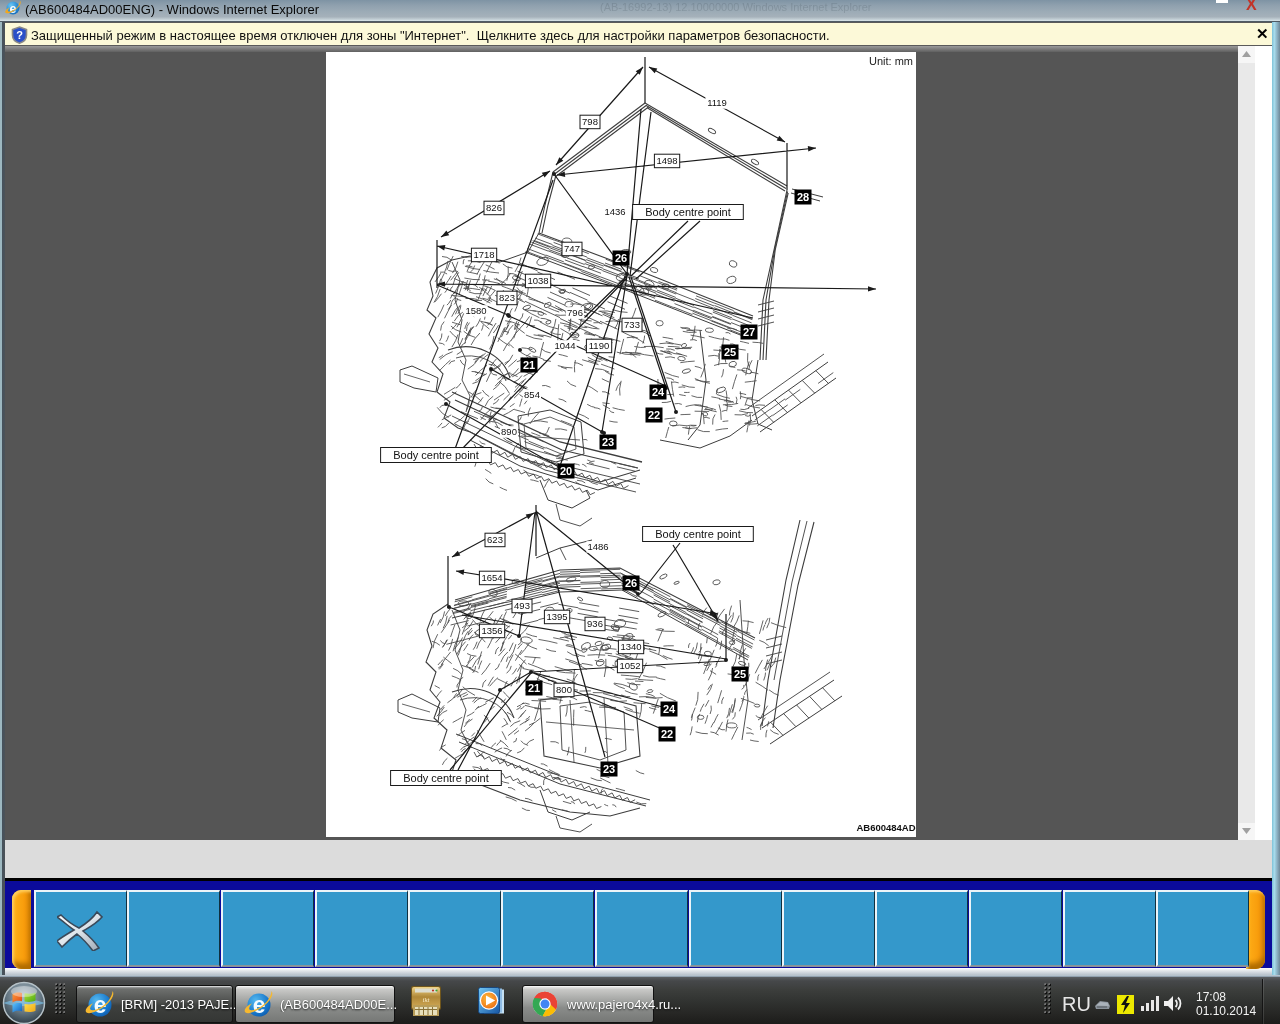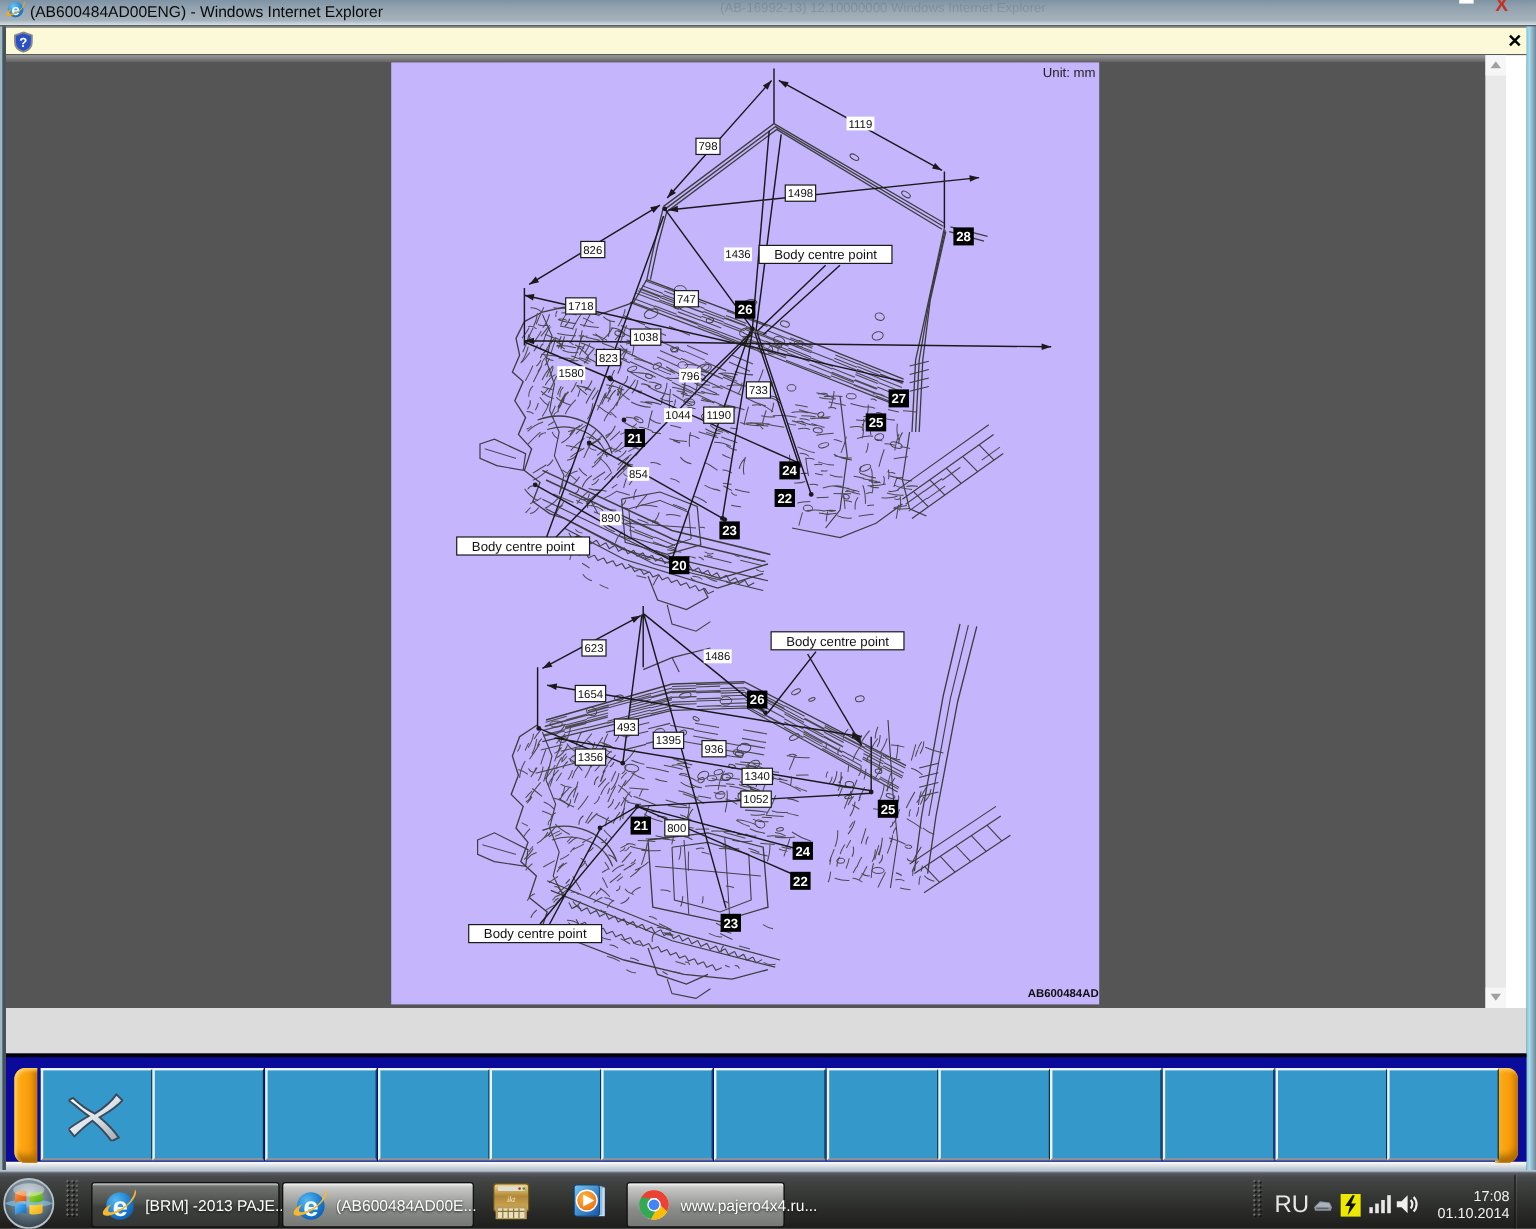--- a/index.html
+++ b/index.html
@@ -16,21 +16,21 @@
  border:1px solid #5a5a5a;border-left:2px solid #3c3c3c}
 #infotext{position:absolute;left:27px;top:4.5px;font-size:13px;color:#111}
 #infox{position:absolute;left:1252px;top:2px;font-size:15px;font-weight:bold;color:#000}
 
 #topshadow{position:absolute;left:5px;top:46px;width:1267px;height:6px;background:linear-gradient(180deg,#9a9a9a,#606060)}
 
 #lborder{position:absolute;left:0;top:22px;width:5px;height:953px;background:linear-gradient(90deg,#9db8c0 0%,#9db8c0 35%,#46525c 45%,#4c5258 100%)}
 #rborder{position:absolute;left:1272px;top:22px;width:8px;height:953px;background:linear-gradient(90deg,#7ec2d8 0%,#a8dcec 30%,#8fb6c8 60%,#6e8898 100%)}
 
 #content{position:absolute;left:5px;top:52px;width:1233px;height:788px;background:#555}
-#page{position:absolute;left:321px;top:0;width:590px;height:785px;background:#c4b5fd}
+#page{position:absolute;left:321px;top:0;width:590px;height:785px;background:#ffffff}
 #unitmm{position:absolute;right:3px;top:3px;font-size:11px;color:#222}
 
 #sbarea{position:absolute;left:1238px;top:46px;width:34px;height:794px;background:#fff}
 #sbtrack{position:absolute;left:0;top:0;width:17px;height:794px;background:#e9e9e9}
 .sbbtn{position:absolute;left:0;width:17px;height:17px;background:#f6f6f6}
 .sbbtn svg{display:block;margin:5px auto 0}
 
 #graystrip{position:absolute;left:5px;top:840px;width:1267px;height:38px;background:#dcdcdc}
 
 #tbwin{position:absolute;left:5px;top:878px;width:1267px;height:90px;background:#0b0b9b;border-top:3px solid #000}
@@ -45,21 +45,21 @@
 #taskbar::before{content:"";position:absolute;left:0;top:0;width:1280px;height:2px;background:linear-gradient(180deg,#c8d4dc,#8090a0)}
 .grip{position:absolute;width:10px;height:32px;top:8px;
  background-image:radial-gradient(circle at 1.2px 1.2px,#6e6e6e 0.9px,rgba(0,0,0,0) 1.1px),radial-gradient(circle at 2.2px 2.2px,#101010 0.9px,rgba(0,0,0,0) 1.1px);
  background-size:4px 4px}
 .tkbtn{position:absolute;top:10px;height:38px;border-radius:3px;border:1px solid #111;color:#fff;font-size:13px;
  background:linear-gradient(180deg,#b8babc 0,#6e706e 8%,#4e504e 45%,#3e403e 55%,#343634 100%);
  box-shadow:inset 0 1px 0 rgba(255,255,255,.45)}
 .tkbtn.light{background:linear-gradient(180deg,#f0f0f0 0,#c8c8c6 10%,#9a9c9a 48%,#8a8c8a 60%,#767876 100%)}
 .tkbtn .lab{position:absolute;left:44px;top:11px;white-space:nowrap;overflow:hidden;text-shadow:0 1px 2px rgba(0,0,0,.8)}
 .tray{position:absolute;color:#e6e6e6}
-#clock{position:absolute;left:1196px;top:15px;width:62px;text-align:right;color:#f2f2f2;font-size:12px;line-height:14px}
+#clock{position:absolute;left:1196px;top:15px;width:62px;text-align:left;color:#f2f2f2;font-size:12px;line-height:14px}
 </style></head>
 <body>
 <div id="stage">
   <div id="titlebar">
     <svg id="ielogo-title" style="position:absolute;left:5px;top:0" width="16" height="16" viewBox="0 0 16 16">
         <defs>
           <radialGradient id="ietb" cx="0.35" cy="0.3" r="0.9">
             <stop offset="0" stop-color="#6cc6f2"></stop>
             <stop offset="0.6" stop-color="#2386d2"></stop>
             <stop offset="1" stop-color="#0e5aa8"></stop>
@@ -72,20 +72,21 @@
     <span id="titletext">(AB600484AD00ENG) - Windows Internet Explorer</span>
     <span class="ghost" style="left:600px">(AB-16992-13)   12.10000000      Windows Internet Explorer</span>
     <div id="mindash"></div>
     <div id="closex">X</div>
   </div>
   <div id="infobar">
     <svg style="position:absolute;left:7px;top:3px" width="17" height="18" viewBox="0 0 17 18">
       <path d="M8.5 1 L15.5 3.5 V9 C15.5 13.5 12.5 16 8.5 17.2 C4.5 16 1.5 13.5 1.5 9 V3.5 Z" fill="#2a50c8" stroke="#888" stroke-width="1.6"></path>
       <text x="8.5" y="13" font-size="11" font-weight="bold" fill="#fff" text-anchor="middle">?</text>
     </svg>
+    <span id="infotext">Защищенный режим в настоящее время отключен для зоны "Интернет".&nbsp; Щелкните здесь для настройки параметров безопасности.</span>
     <span id="infox">✕</span>
   </div>
   <div id="topshadow"></div>
   <div id="lborder"></div>
   <div id="rborder"></div>
   <div id="content">
     <div id="page">
       <span id="unitmm">Unit: mm</span>
       <svg width="590" height="785" viewBox="0 0 590 785" style="position:absolute;left:0;top:0">
 <path d="M319.0,51.0L227.0,120.0" fill="none" stroke="#3d3d3d" stroke-width="1.1"></path>

